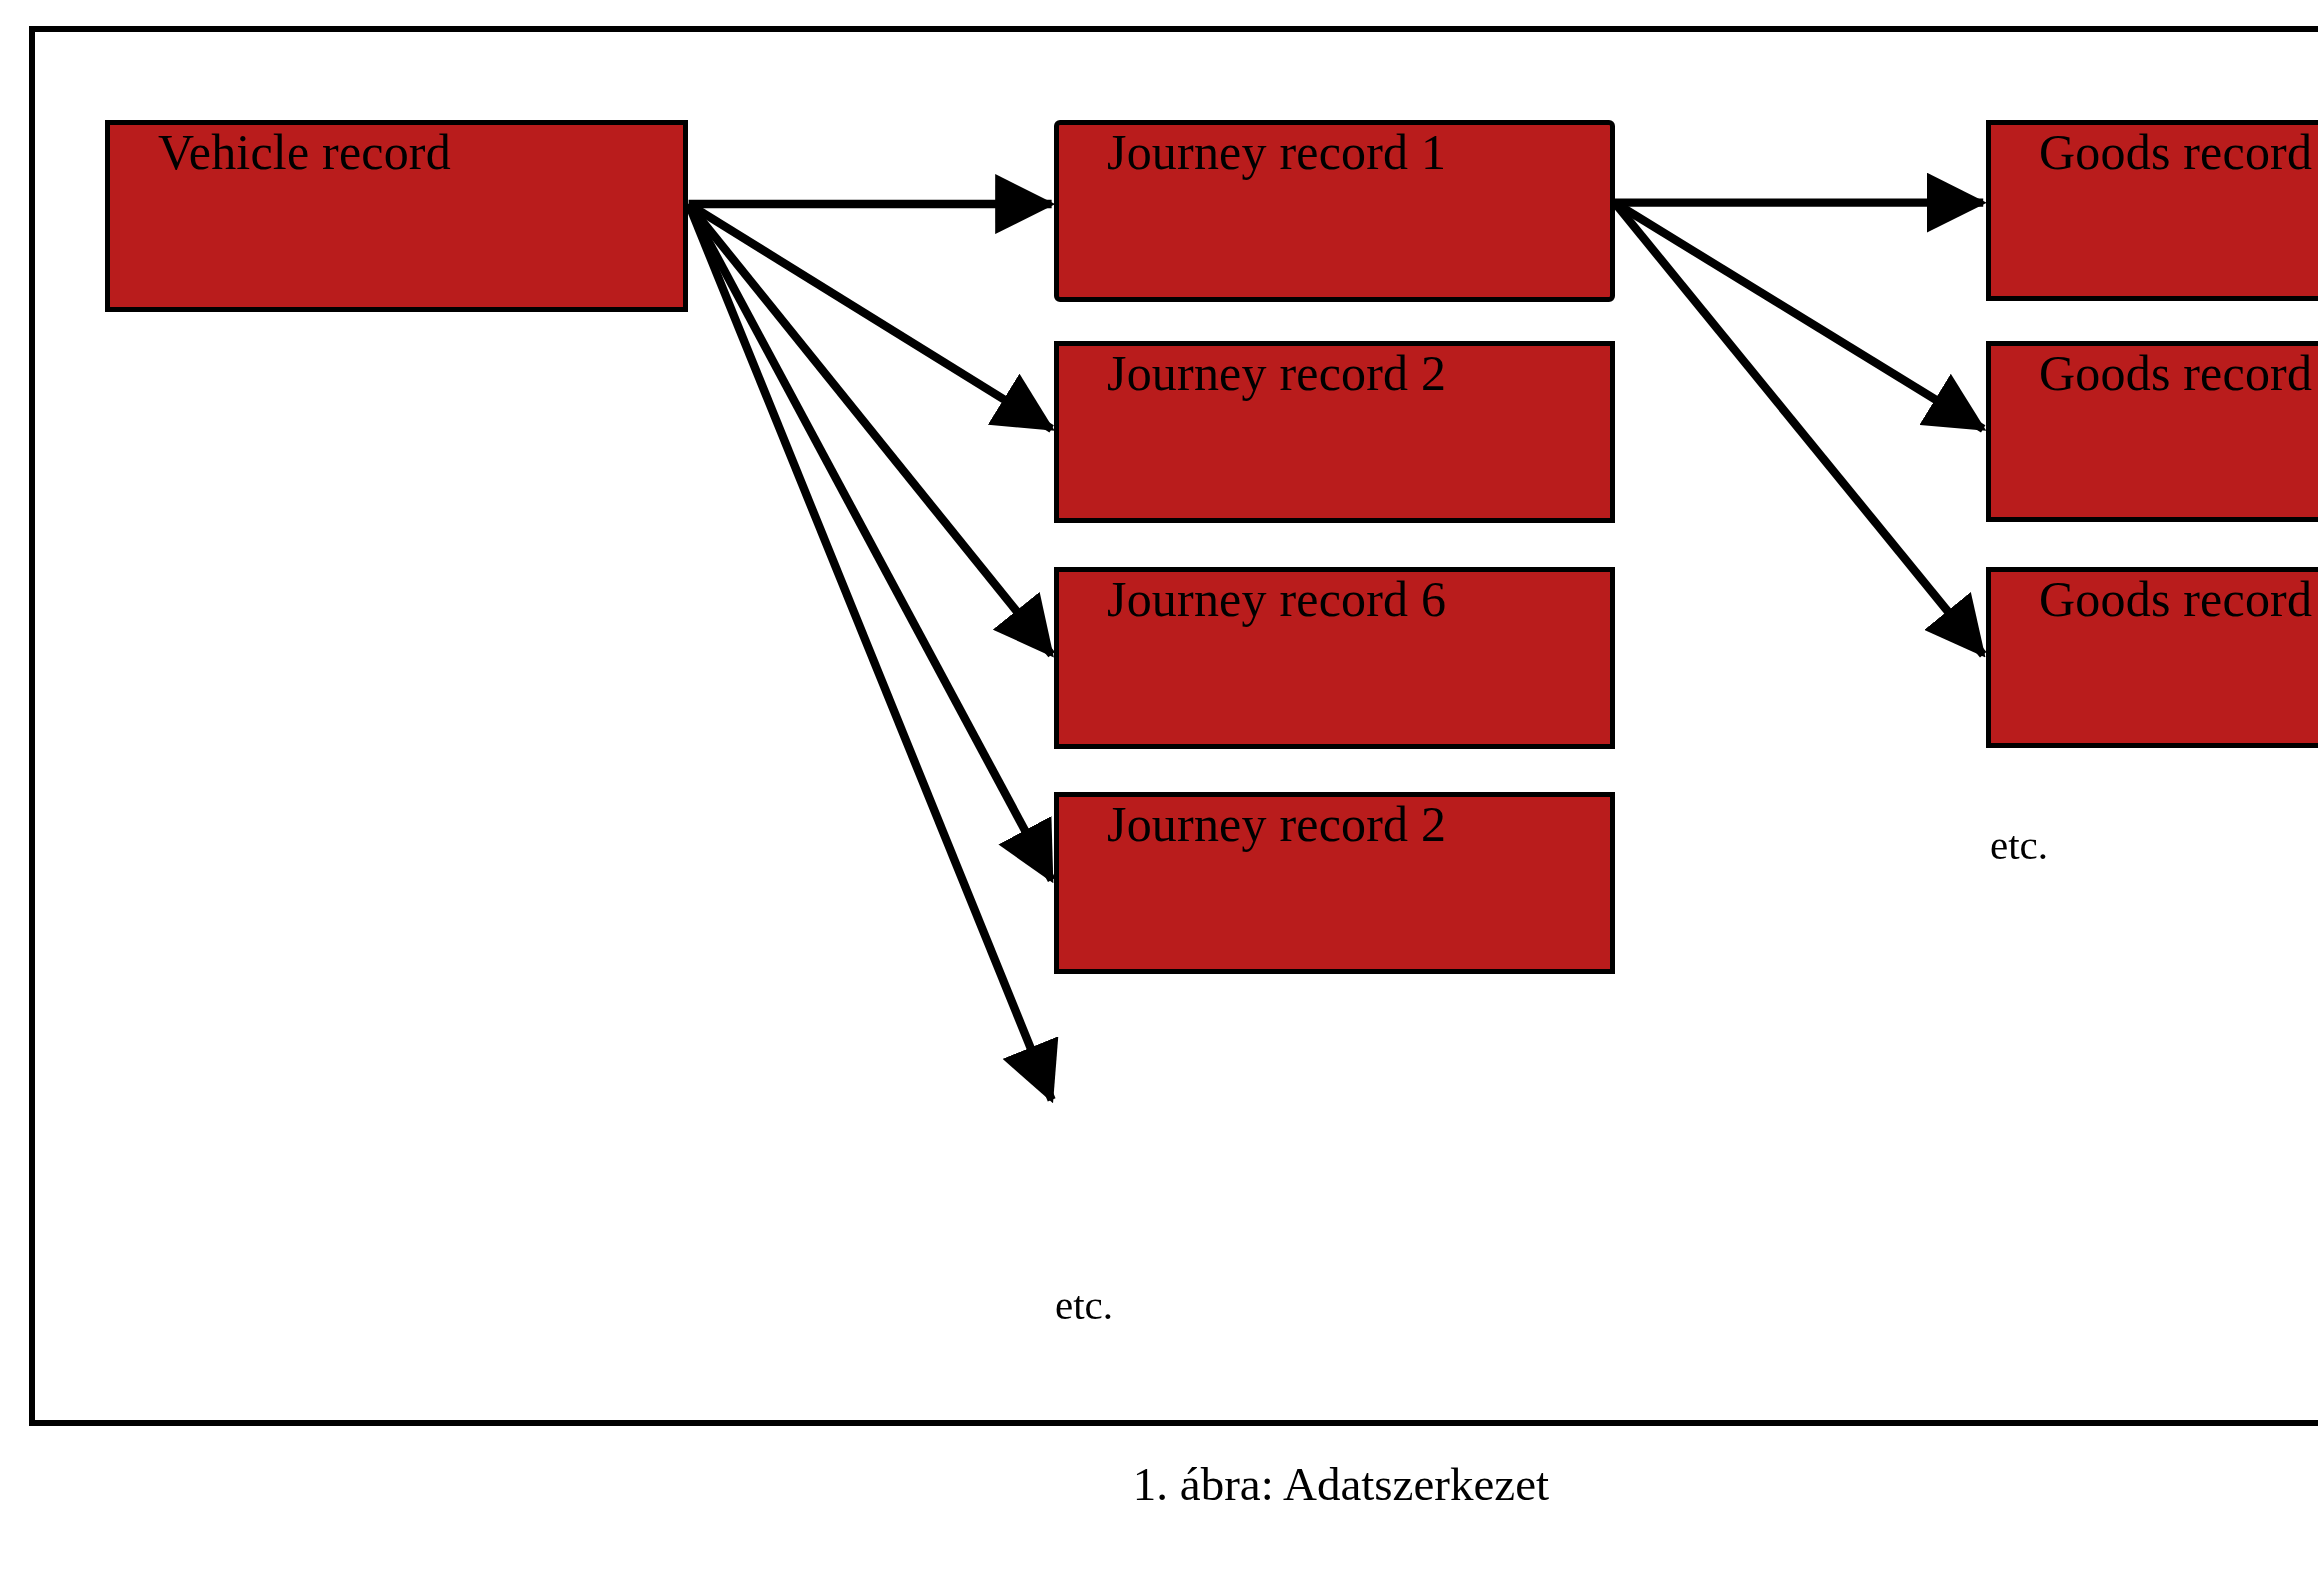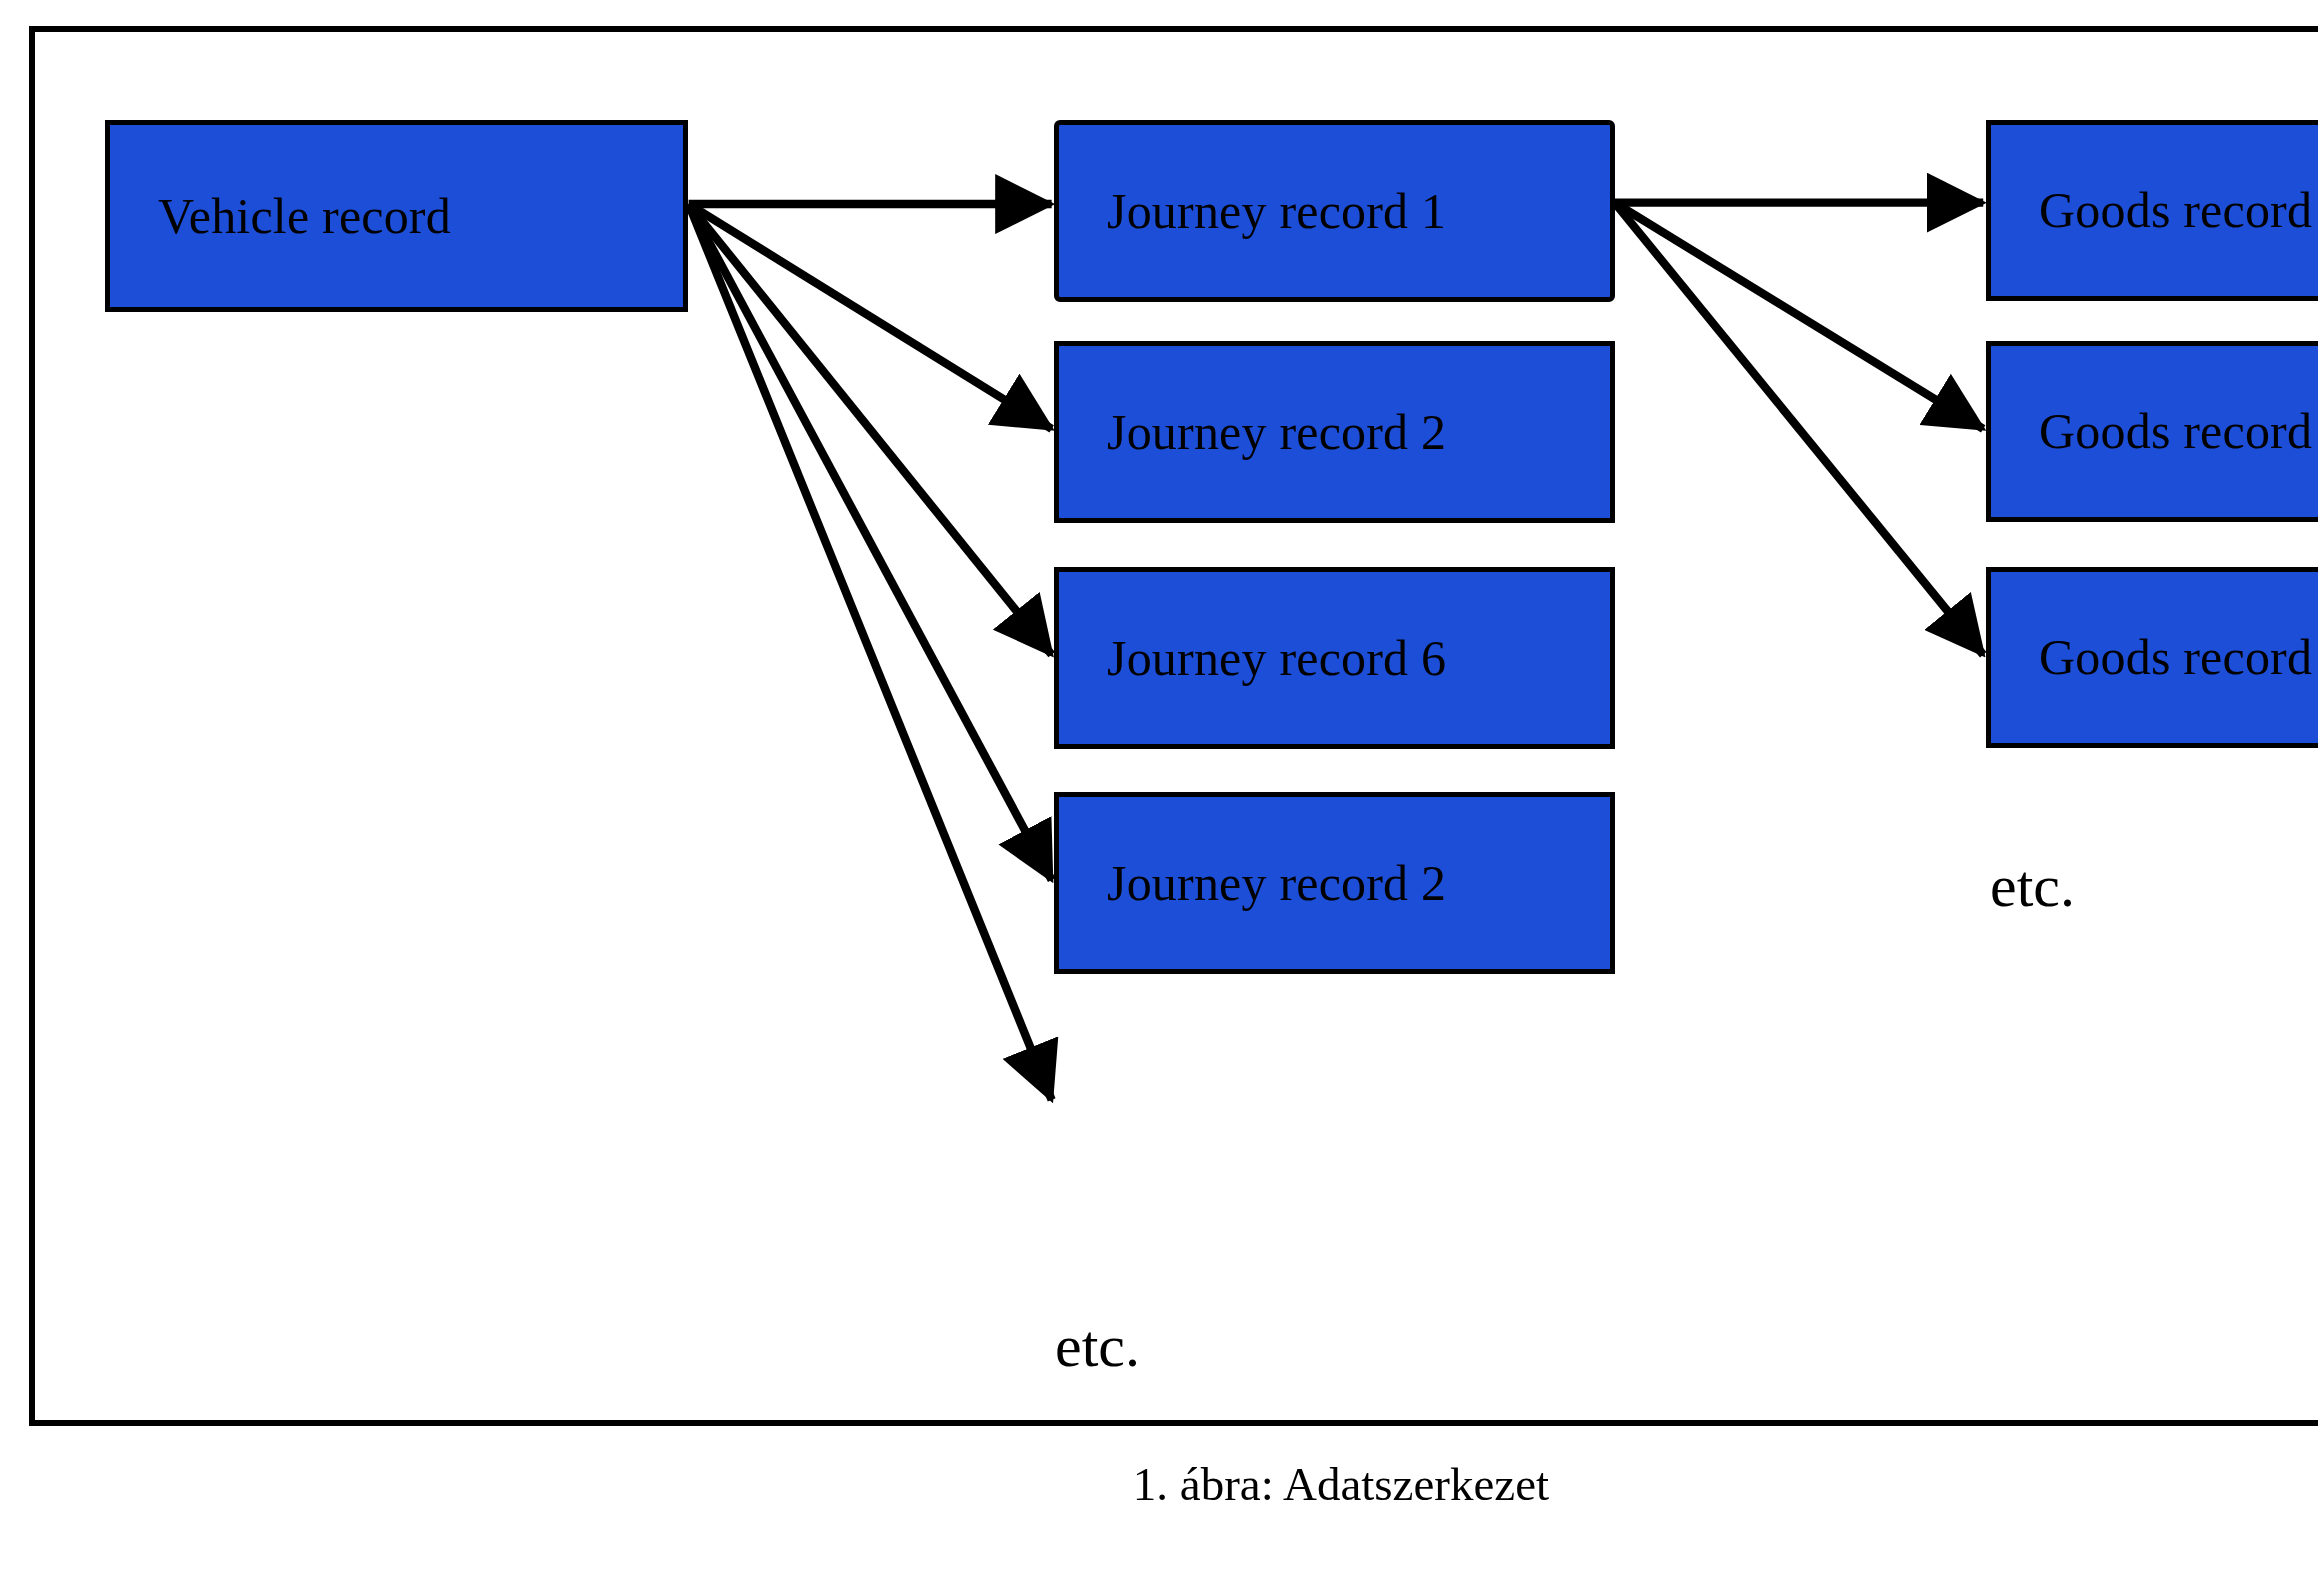--- a/index.html
+++ b/index.html
@@ -37,23 +37,22 @@
     top: 0;
     width: 2682px;
     height: 1571px;
     pointer-events: none;
   }
   
   .record-box {
     position: absolute;
     border: 5.6px solid #000000;
     box-sizing: border-box;
-    background: #1d4ed8;
+    background: #b91c1c;
     display: flex;
-    align-items: center;
   }
   .record-label {
     font-size: 50px;
     line-height: 1.1;
     white-space: nowrap;
     padding-left: 48px;
     letter-spacing: 0.2px;
   }
   
   #box-vehicle { left: 105px; top: 120px; width: 583px; height: 192px; }
@@ -66,24 +65,23 @@
   #box-journey-5 { top: 1012px; }
   #box-journey-5 .record-label { align-self: flex-start; margin-top: 55px; }
   
   .goods-box { left: 1986px; width: 560px; height: 181px; }
   #box-goods-1 { top: 120px; }
   #box-goods-2 { top: 341px; }
   #box-goods-3 { top: 567px; }
   
   .etc-marker {
     position: absolute;
-    font-size: 60px;
+    font-size: 41px;
     line-height: 1;
     white-space: nowrap;
-    margin-top: 31px;
   }
   #etc-journey { left: 1055px; top: 1285px; }
   #etc-goods { left: 1990px; top: 825px; }
   
   #figure-caption {
     position: absolute;
     left: 0;
     top: 1456px;
     width: 2682px;
     text-align: center;

